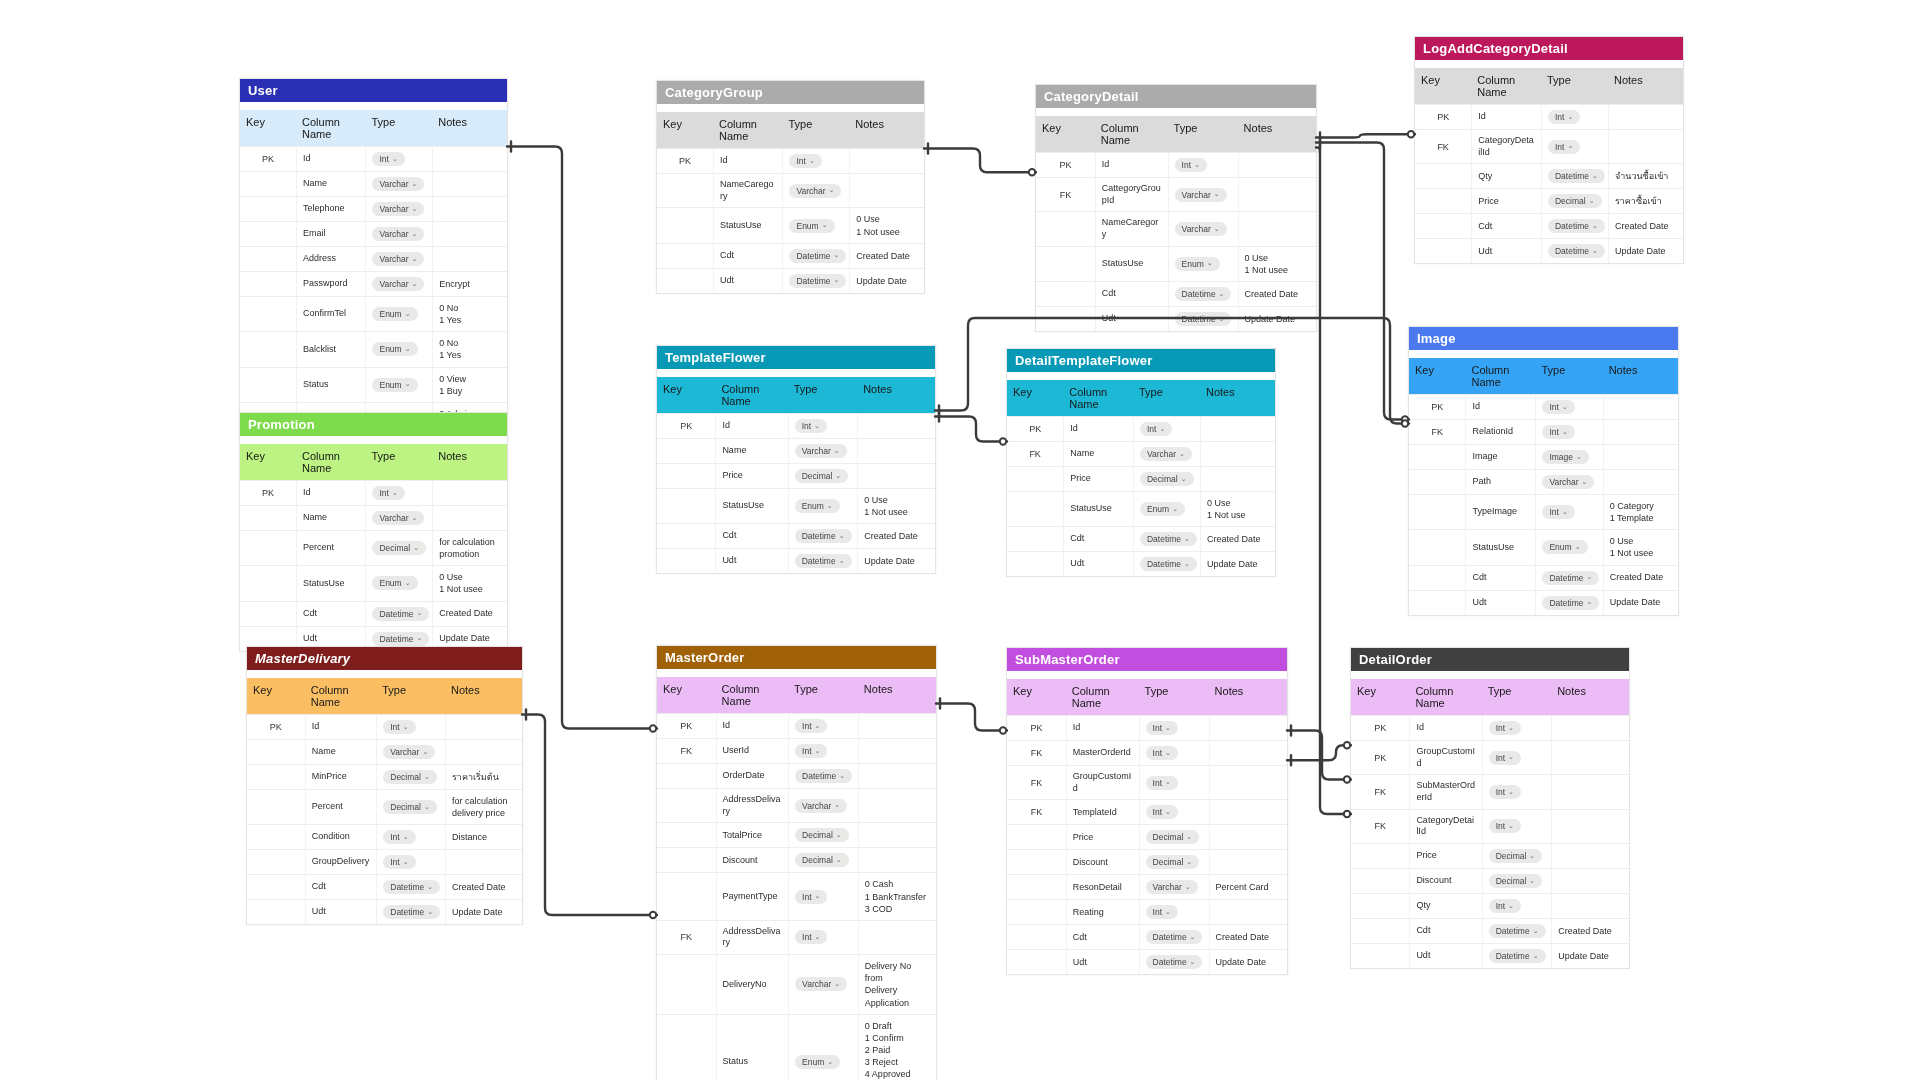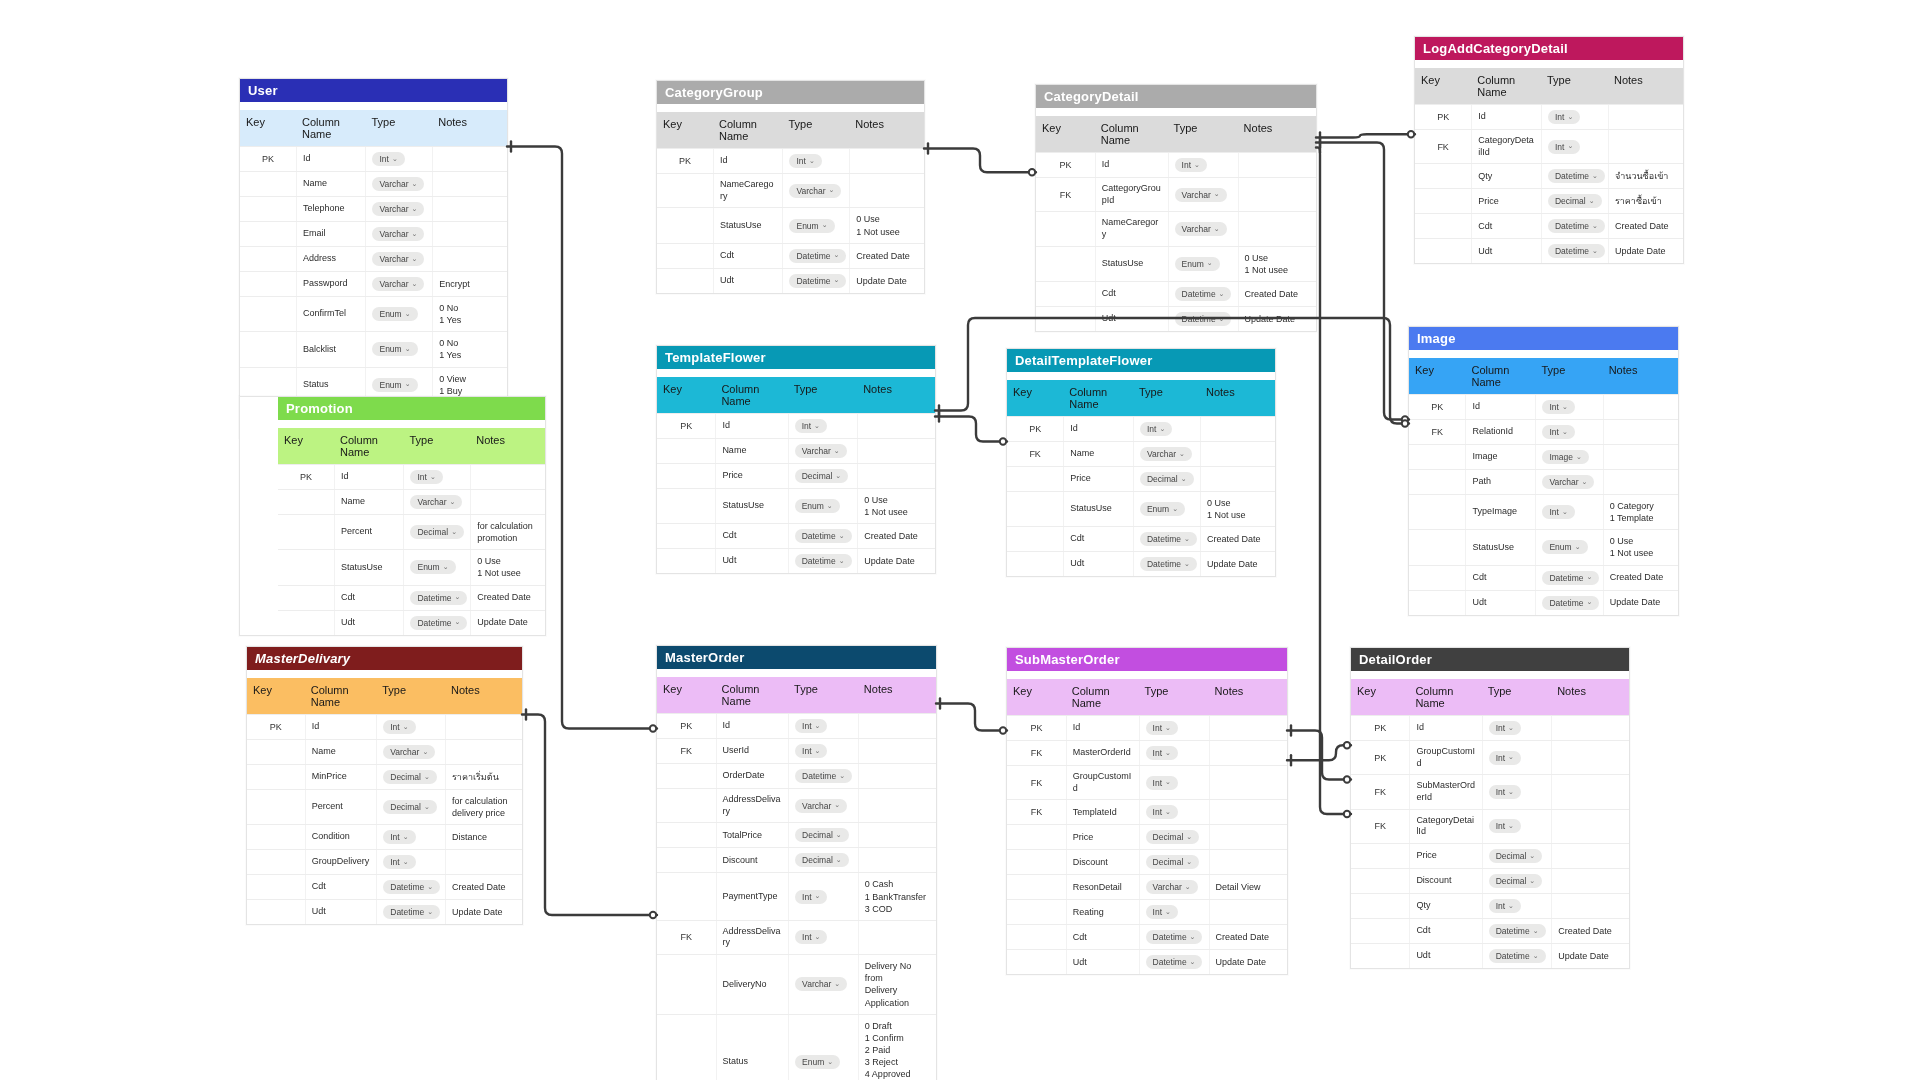--- a/index.html
+++ b/index.html
@@ -436,21 +436,21 @@
       <span class="pill">
         <span class="pill-label">Datetime</span>
         <span class="chev">⌄</span>
       </span>
     </div>
     <div class="cell c-notes">Update Date</div>
   </div>
 </div>
   </div>
 
-  <div class="er-table" style="left: 239px; top: 396px; width: 267px; padding-left: 38px;">
+  <div class="er-table" style="left: 239px; top: 412px; width: 267px;">
     <div class="er-title" style="background: rgb(126, 219, 76);">
       <span>Promotion</span>
     </div>
     <div class="er-subheader" style="background: rgb(188, 243, 130);">
       <span class="hcell">Key</span>
       <span class="hcell">Column Name</span>
       <span class="hcell">Type</span>
       <span class="hcell">Notes</span>
     </div>
     <div class="er-rows">
@@ -916,21 +916,21 @@
         <span class="pill-label">Datetime</span>
         <span class="chev">⌄</span>
       </span>
     </div>
     <div class="cell c-notes">Update Date</div>
   </div>
 </div>
   </div>
 
   <div class="er-table" style="left: 656px; top: 645px; width: 279px;">
-    <div class="er-title" style="background: #0c4a6e;">
+    <div class="er-title" style="background: #a16207;">
       <span>MasterOrder</span>
     </div>
     <div class="er-subheader" style="background: rgb(236, 188, 246);">
       <span class="hcell">Key</span>
       <span class="hcell">Column Name</span>
       <span class="hcell">Type</span>
       <span class="hcell">Notes</span>
     </div>
     <div class="er-rows">
   <div class="er-row">
@@ -1150,21 +1150,21 @@
 
   <div class="er-row">
     <div class="cell c-key"></div>
     <div class="cell c-name">ResonDetail</div>
     <div class="cell c-type">
       <span class="pill">
         <span class="pill-label">Varchar</span>
         <span class="chev">⌄</span>
       </span>
     </div>
-    <div class="cell c-notes">Detail View</div>
+    <div class="cell c-notes">Percent Card</div>
   </div>
 
   <div class="er-row">
     <div class="cell c-key"></div>
     <div class="cell c-name">Reating</div>
     <div class="cell c-type">
       <span class="pill">
         <span class="pill-label">Int</span>
         <span class="chev">⌄</span>
       </span>

